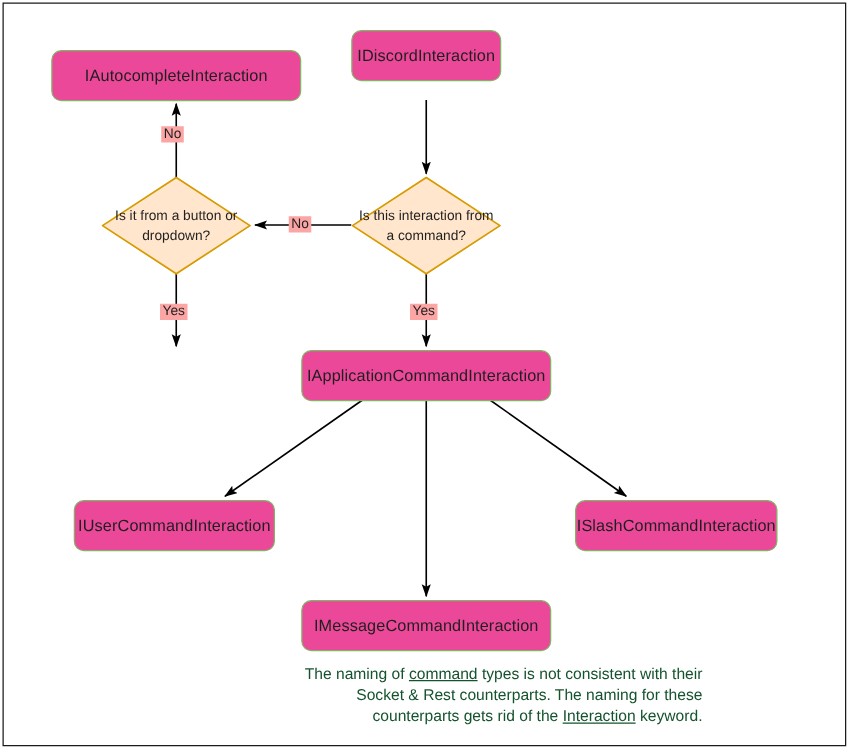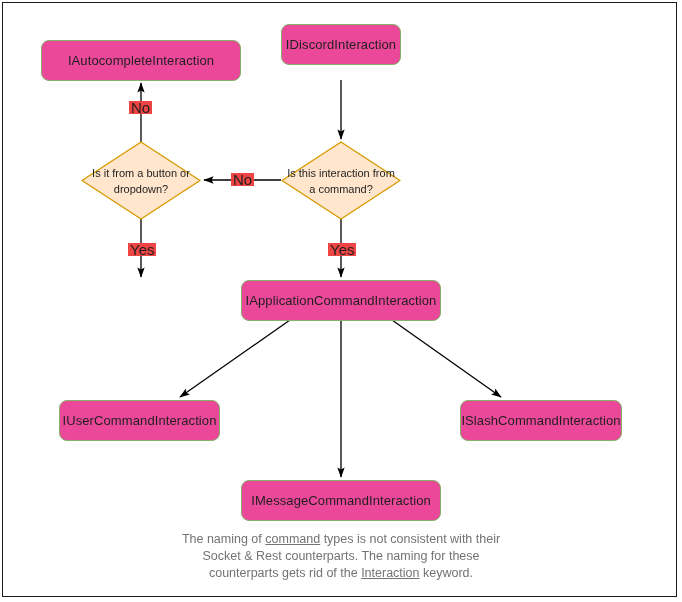--- a/index.html
+++ b/index.html
@@ -70,36 +70,36 @@
     text-align: center;
     font-size: 11px;
     line-height: 16px;
     color: #1f1f1f;
     width: 100%;
     padding: 0 6px;
     box-sizing: border-box;
   }
   .edge-label {
     position: absolute;
-    font-size: 15px;
+    font-size: 11px;
     line-height: 13px;
     color: #1f1f1f;
-    background: #ef4444;
+    background: #fca5a5;
     padding: 0 2px;
     white-space: nowrap;
   }
   #caption {
     position: absolute;
     left: 120px;
     top: 531px;
     width: 442px;
-    text-align: center;
+    text-align: right;
     font-size: 12.5px;
     line-height: 17px;
-    color: #737373;
+    color: #14532d;
   }
   #caption .u { text-decoration: underline; }
   #caption .b { font-weight: normal; }
 </style>
 </head>
 <body>
 
 <div id="page">
 
   <div id="page-frame"></div>

